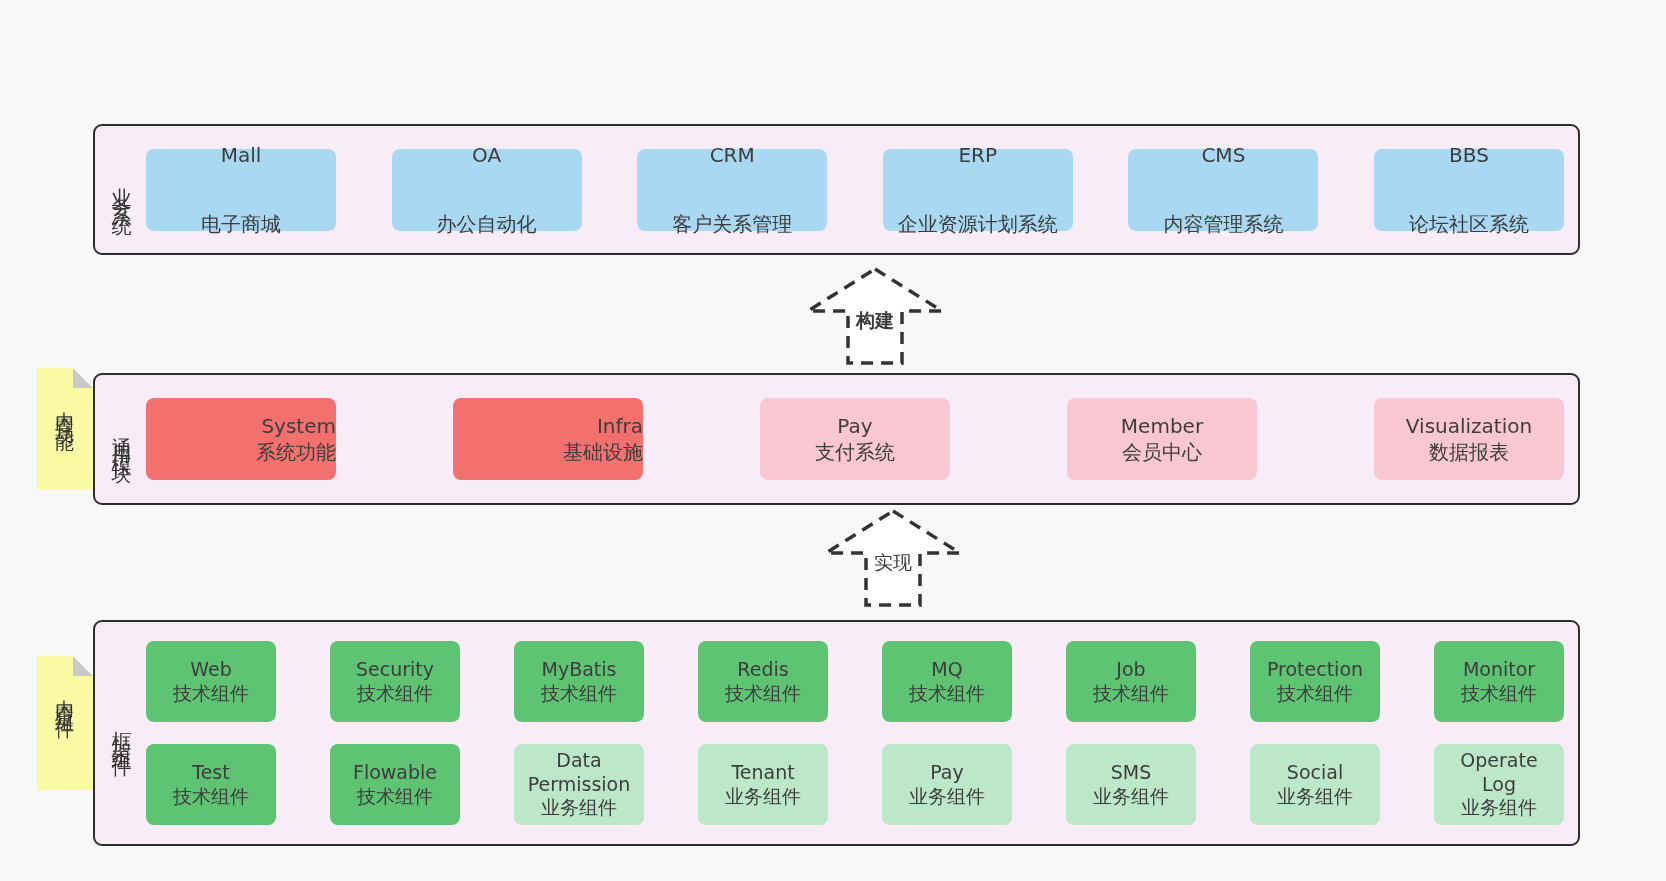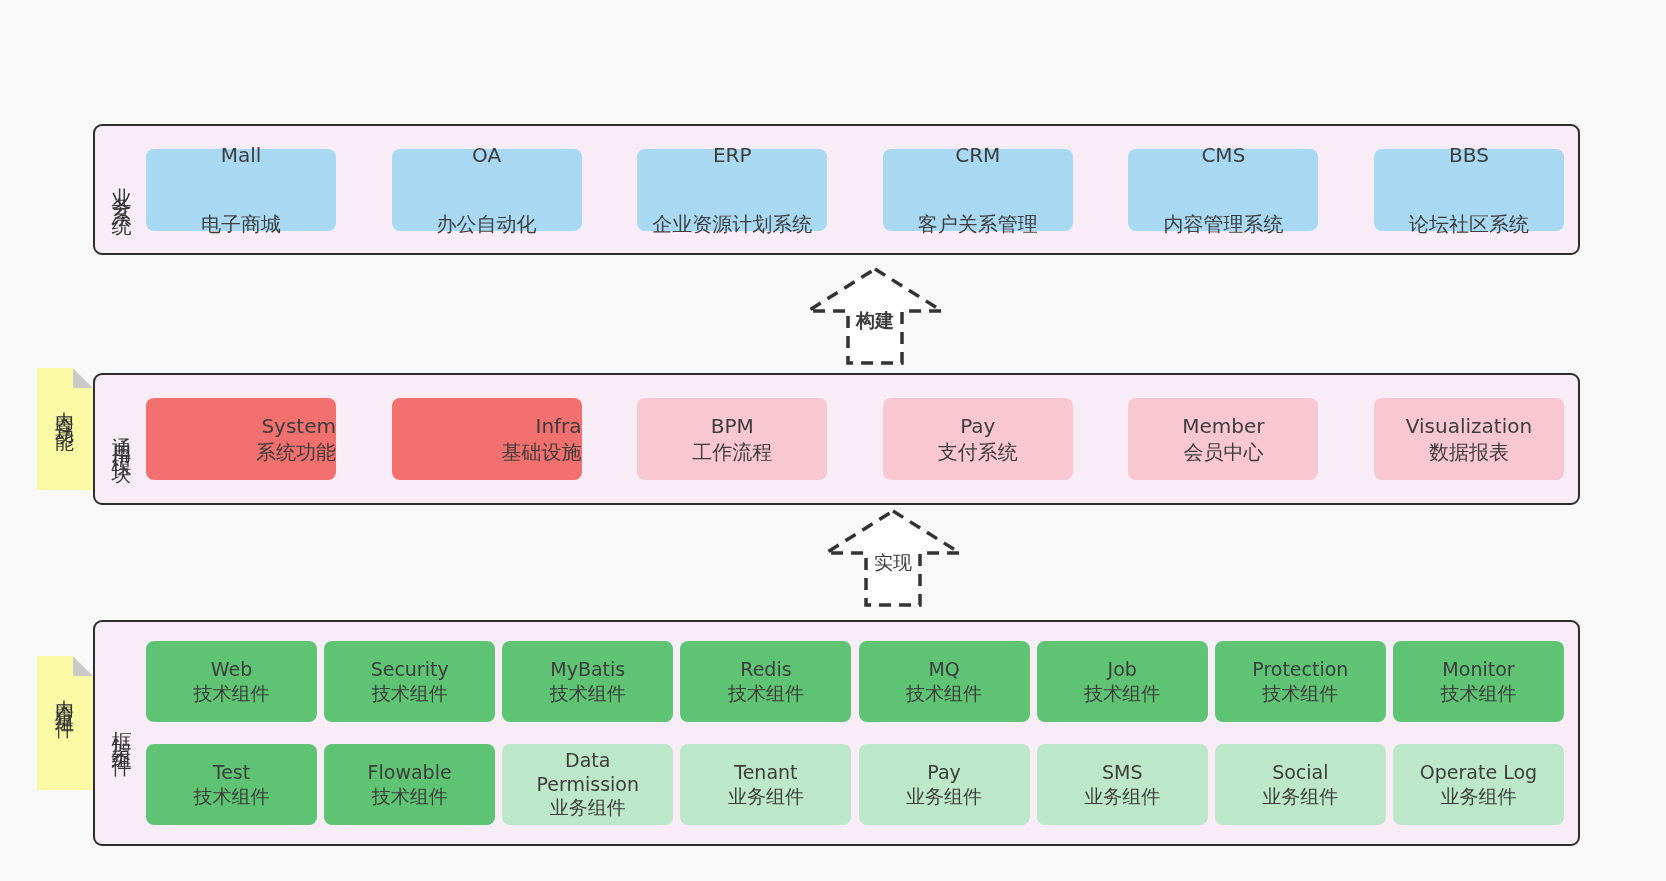--- a/index.html
+++ b/index.html
@@ -11,21 +11,21 @@
   .band2{top:373px;height:132px;}
   .band3{top:620px;height:226px;}
   .vlabel{align-self:center;margin:0 14px 0 17px;writing-mode:vertical-lr;text-orientation:upright;
           font-size:20px;letter-spacing:9px;color:#333;line-height:1;}
   .row{flex:1;display:flex;justify-content:space-between;align-items:center;padding:0 14px 0 0;}
   .rows{flex:1;display:flex;flex-direction:column;justify-content:center;gap:22px;padding:0 14px 0 0;}
   .rows .row{flex:none;padding:0;}
   .box{border-radius:8px;display:flex;flex-direction:column;justify-content:center;align-items:center;
        text-align:center;color:#3d3d3d;line-height:1.3;}
   .band1 .box,.band2 .box{width:190px;height:82px;font-size:20px;}
-  .band3 .box{width:171px;height:81px;font-size:19px;padding:0 12px;box-sizing:border-box;line-height:1.25;}
+  .band3 .box{width:130px;height:81px;font-size:19px;padding:0 12px;box-sizing:border-box;line-height:1.25;}
   .box[data-variant="blue"]{background:#a9d9f2;gap:43px;}
   .box[data-variant="red"]{background:#f2706e;align-items:flex-end;}
   .box[data-variant="pink"]{background:#f9c7d1;}
   .box[data-variant="green"]{background:#5ec473;}
   .box[data-variant="light-green"]{background:#bce7c8;}
   .note{position:absolute;width:56px;background:#fafaa5;z-index:1;display:flex;justify-content:center;
         padding-top:28px;box-sizing:border-box;}
   .note1{left:37px;top:368px;height:122px;}
   .note2{left:37px;top:656px;height:134px;}
   .note::before{content:"";position:absolute;top:0;right:0;width:0;height:0;
@@ -51,26 +51,26 @@
     <div class="row">
       <div class="box" data-variant="blue">
         <div>Mall</div>
         <div>电子商城</div>
       </div>
       <div class="box" data-variant="blue">
         <div>OA</div>
         <div>办公自动化</div>
       </div>
       <div class="box" data-variant="blue">
+        <div>CRM</div>
+        <div>客户关系管理</div>
+      </div>
+      <div class="box" data-variant="blue">
         <div>ERP</div>
         <div>企业资源计划系统</div>
-      </div>
-      <div class="box" data-variant="blue">
-        <div>CRM</div>
-        <div>客户关系管理</div>
       </div>
       <div class="box" data-variant="blue">
         <div>CMS</div>
         <div>内容管理系统</div>
       </div>
       <div class="box" data-variant="blue">
         <div>BBS</div>
         <div>论坛社区系统</div>
       </div>
     </div>
@@ -92,24 +92,20 @@
     <div class="row">
       <div class="box" data-variant="red">
         <div>System</div>
         <div>系统功能</div>
       </div>
       <div class="box" data-variant="red">
         <div>Infra</div>
         <div>基础设施</div>
       </div>
       <div class="box" data-variant="pink">
-        <div>BPM</div>
-        <div>工作流程</div>
-      </div>
-      <div class="box" data-variant="pink">
         <div>Pay</div>
         <div>支付系统</div>
       </div>
       <div class="box" data-variant="pink">
         <div>Member</div>
         <div>会员中心</div>
       </div>
       <div class="box" data-variant="pink">
         <div>Visualization</div>
         <div>数据报表</div>

